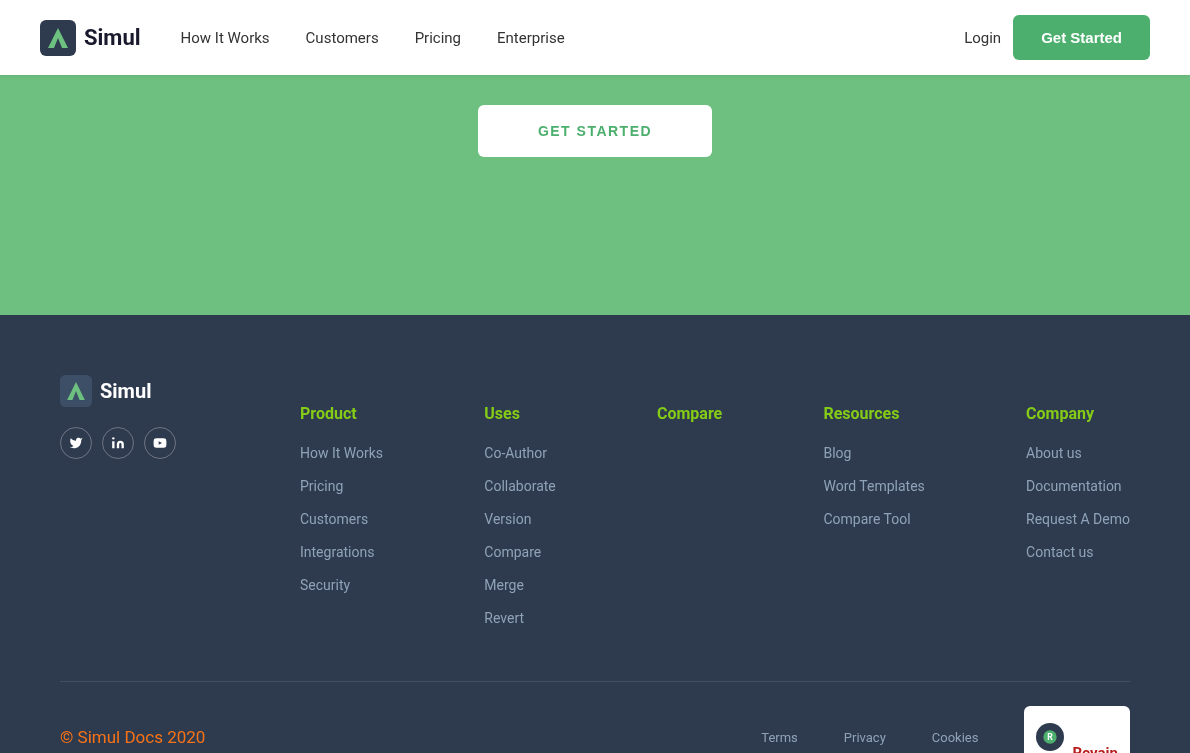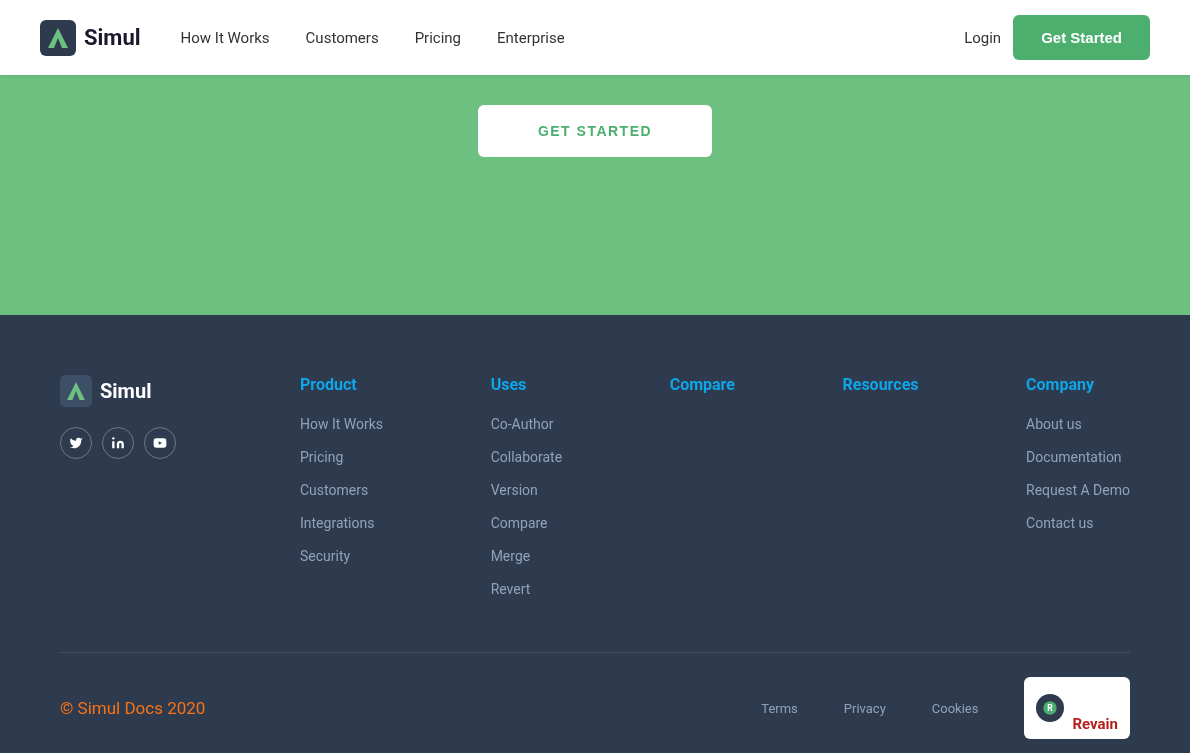--- a/index.html
+++ b/index.html
@@ -137,24 +137,25 @@
       text-decoration: none;
     }
 
     .footer-columns {
       display: flex;
       flex: 1;
       gap: 40px;
       justify-content: space-between;
     }
     .footer-col h4 {
-      color: #0ea5e9;
+      color: #84cc16;
       font-size: 16px;
       font-weight: 700;
       margin-bottom: 20px;
+      margin-top: 29px;
     }
     .footer-col ul {
       list-style: none;
     }
     .footer-col ul li {
       margin-bottom: 14px;
     }
     .footer-col ul li a {
       color: #8fa3b8;
       text-decoration: none;
@@ -298,20 +299,25 @@
           <li><a>Revert</a></li>
         </ul>
       </div>
 
       <div class="footer-col">
         <h4>Compare</h4>
       </div>
 
       <div class="footer-col">
         <h4>Resources</h4>
+        <ul>
+          <li><a>Blog</a></li>
+          <li><a>Word Templates</a></li>
+          <li><a>Compare Tool</a></li>
+        </ul>
       </div>
 
       <div class="footer-col">
         <h4>Company</h4>
         <ul>
           <li><a>About us</a></li>
           <li><a>Documentation</a></li>
           <li><a>Request A Demo</a></li>
           <li><a>Contact us</a></li>
         </ul>

